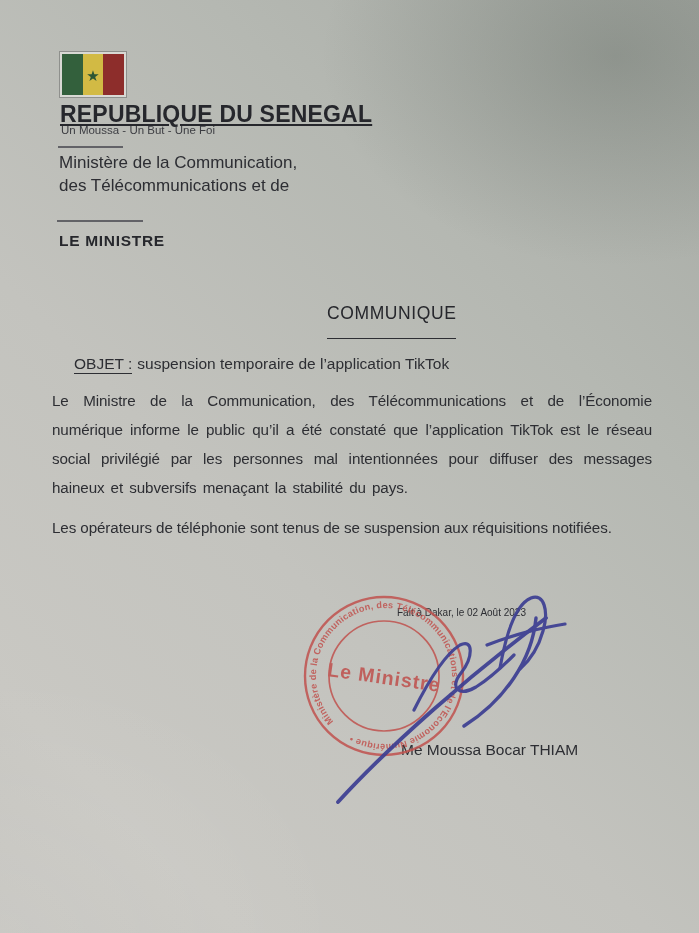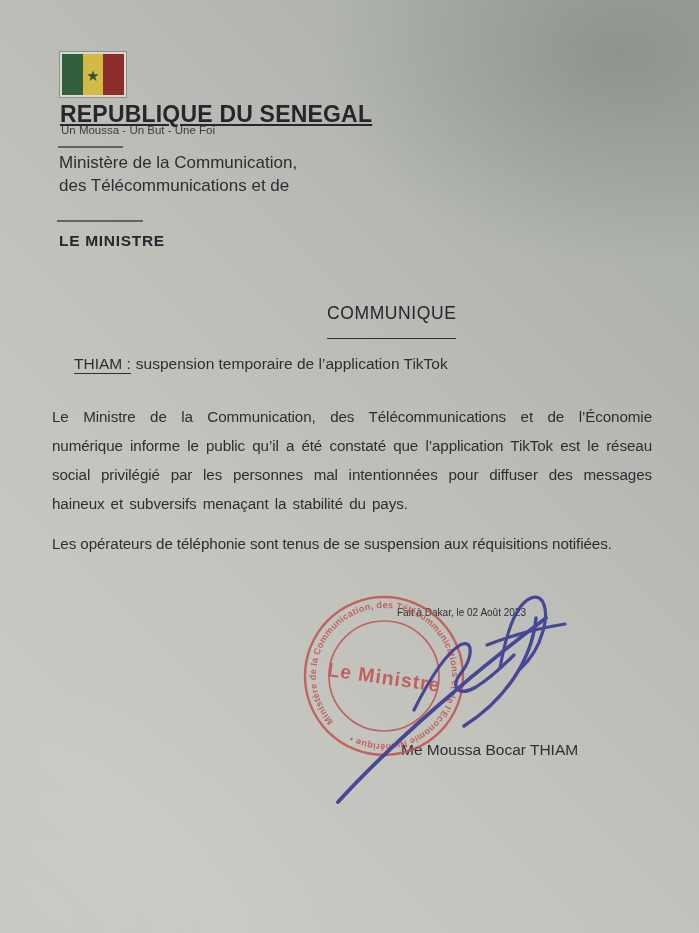--- a/index.html
+++ b/index.html
@@ -34,21 +34,21 @@
   .title{left:327px;top:283px;font-size:17.5px;letter-spacing:0.6px;color:#26272c;
          border-bottom:1.6px solid #2d2e33;padding-bottom:14px;margin-top:20px;}
 
   .objet{left:74px;top:355px;font-size:15.5px;color:#2d2e33;}
   .objet .lbl{border-bottom:1.5px solid #2d2e33;padding-bottom:1px;}
   .objet .txt{padding-left:5px;text-align:center;}
 
   .bodytext{left:52px;top:386px;width:600px;font-size:15.2px;line-height:29px;
             color:#2d2e33;letter-spacing:-0.1px;}
   .bodytext p{margin:0 0 11px 0;}
-  .bodytext p.just{text-align:justify;word-spacing:2px;margin-top:16px;}
+  .bodytext p.just{text-align:justify;word-spacing:2px;}
 
   .dateline{left:397px;top:607px;font-size:10px;color:#2d2e33;}
   .signatory{left:391px;top:741px;font-size:15.5px;color:#2d2e33;margin-left:10px;}
 
   .overlay{position:absolute;left:0;top:0;width:699px;height:933px;pointer-events:none;}
   .ringtext{font-family:"Liberation Sans","DejaVu Sans",sans-serif;font-size:9.2px;letter-spacing:0.25px;font-weight:600;}
   .stampcenter{font-family:"Liberation Sans","DejaVu Sans",sans-serif;font-size:19.5px;font-weight:700;letter-spacing:1px;}
 </style>
 </head>
 <body>
@@ -71,21 +71,21 @@
     <div>Ministère de la Communication,</div>
     <div>des Télécommunications et de</div>
   </div>
 
   <div class="abs rule rule2"></div>
   <div class="abs minister">LE MINISTRE</div>
 
   <div class="abs title">COMMUNIQUE</div>
 
   <div class="abs objet">
-    <span class="lbl">THIAM :</span><span class="txt">suspension temporaire de l’application TikTok</span>
+    <span class="lbl">OBJET :</span><span class="txt">suspension temporaire de l’application TikTok</span>
   </div>
 
   <div class="abs bodytext">
     <p class="just">Le Ministre de la Communication, des Télécommunications et de l’Économie numérique informe le public qu’il a été constaté que l’application TikTok est le réseau social privilégié par les personnes mal intentionnées pour diffuser des messages haineux et subversifs menaçant la stabilité du pays.</p>
     <p>Les opérateurs de téléphonie sont tenus de se suspension aux réquisitions notifiées.</p>
   </div>
 
   <div class="abs dateline">Fait à Dakar, le 02 Août 2023</div>
   <div class="abs signatory">Me Moussa Bocar THIAM</div>
 

